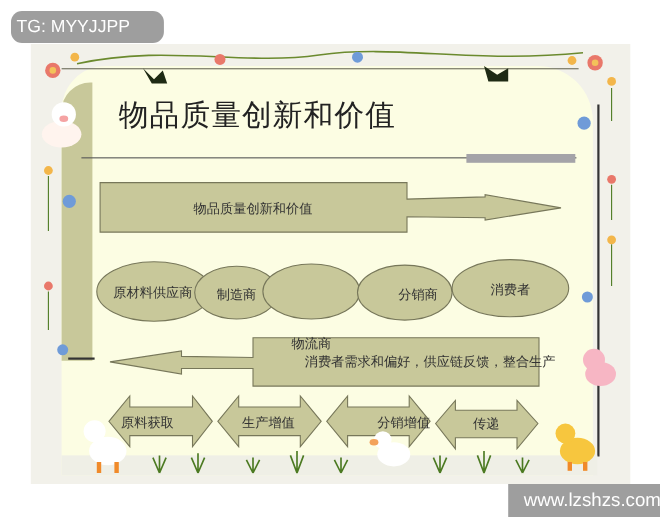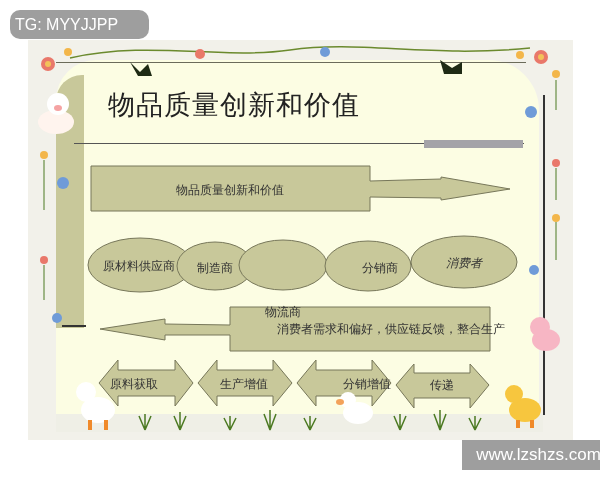--- a/index.html
+++ b/index.html
@@ -92,21 +92,21 @@
   <polygon points="396,385 414,364 414,373 470,373 470,364 489,385 470,408 470,398 414,398 414,408" fill="#c8c89a" stroke="#77775a"></polygon>
 
   <rect x="56" y="414" width="487" height="18" fill="#efefe6"></rect>
 </svg>
 
 <div class="shape-text" style="left:176px; top:182px;">物品质量创新和价值</div>
 <div class="shape-text" style="left:103px; top:258px;">原材料供应商</div>
 <div class="shape-text" style="left:197px; top:260px;">制造商</div>
 <div class="shape-text" style="left:265px; top:260px;margin-top:44px;">物流商</div>
 <div class="shape-text" style="left:362px; top:260px;">分销商</div>
-<div class="shape-text" style="left:446px; top:255px;font-style:italic;">消费者</div>
+<div class="shape-text" style="left:446px; top:255px;">消费者</div>
 <div class="shape-text" style="left:243px; top:321px;margin-left:34px;">消费者需求和偏好，供应链反馈，整合生产</div>
 <div class="shape-text" style="left:110px; top:376px;">原料获取</div>
 <div class="shape-text" style="left:220px; top:376px;">生产增值</div>
 <div class="shape-text" style="left:320px; top:376px;margin-left:23px;">分销增值</div>
 <div class="shape-text" style="left:430px; top:377px;">传递</div>
 
 <svg class="deco" width="600" height="480" style="left:0;top:0;">
   <g>
     <path d="M70,58 C150,40 220,60 290,50 C360,40 430,58 530,48" stroke="#6b8a2e" stroke-width="1.5" fill="none"></path>
     <circle cx="48" cy="64" r="7" fill="#e9786a"></circle>

